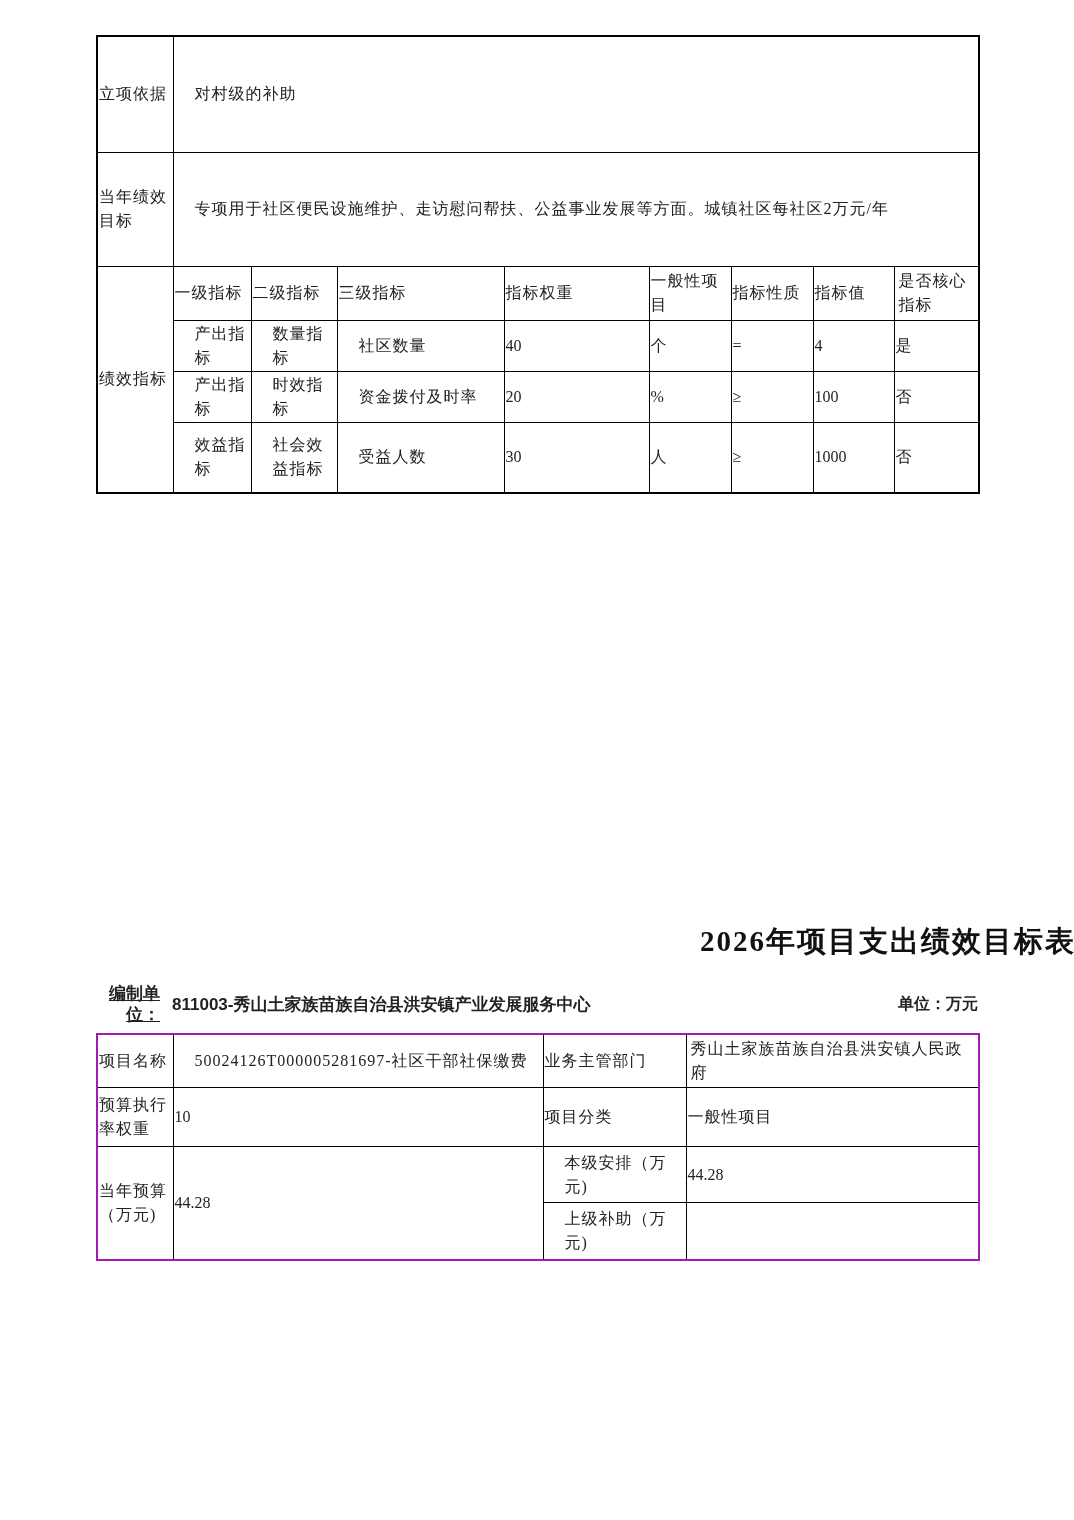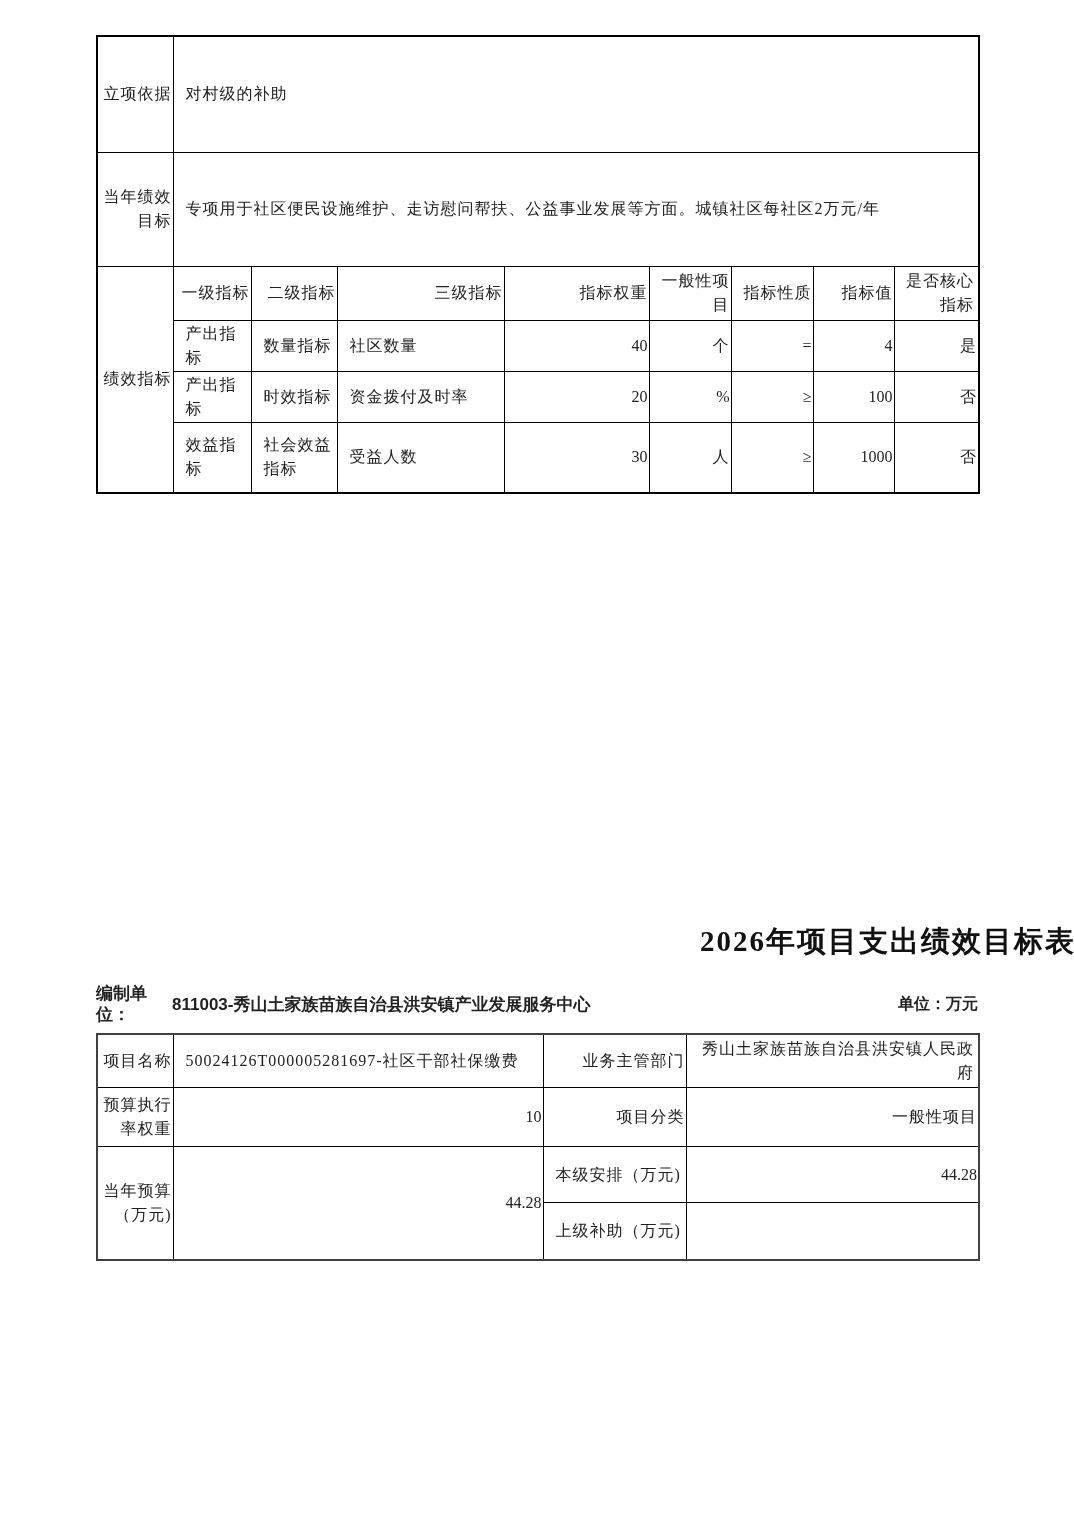--- a/index.html
+++ b/index.html
@@ -4,42 +4,42 @@
 <style>
   html, body { margin:0; padding:0; }
   body {
     width:1074px; height:1520px; background:#ffffff; position:relative;
     font-family:"Liberation Serif","DejaVu Serif",serif; color:#222222;
   }
   .doc { position:absolute; inset:0; }
 
   table { border-collapse:collapse; table-layout:fixed; position:absolute; left:96px; background:#ffffff; }
   .t1 { top:35px;  width:882px; border:2px solid #000; }
-  .t2 { top:1033px; width:882px; border:2px solid #404040; }
+  .t2 { top:1033px; width:882px; border:2px solid #a21caf; }
   td {
     border:1px solid #000; font-size:16px; letter-spacing:1px;
     line-height:1.5; overflow:hidden; vertical-align:middle;
   }
-  .c { text-align:right; }
-  .l { text-align:left; padding-left:12px; }
+  .c { text-align:left; }
+  .l { text-align:left; padding-left:21px; }
   .n { letter-spacing:0; }           
   .pad4 { padding:2px 4px; }
 
   .title {
     position:absolute; top:922px; left:2px; width:100%; text-align:right;
     font-size:29px; font-weight:bold; letter-spacing:2px; color:#111;
     font-family:"Liberation Serif","DejaVu Serif",serif;
   }
 
   .prepared {
     position:absolute; left:96px; top:980px; width:882px; height:48px;
     display:flex; align-items:center;
     font-family:"Liberation Sans","DejaVu Sans",sans-serif; font-weight:bold;
   }
-  .prep-label { width:64px; text-align:left; font-size:17px; line-height:1.25; }
+  .prep-label { width:64px; text-align:right; font-size:17px; line-height:1.25;text-decoration:underline; }
   .prep-value { flex:1; padding-left:12px; font-size:17px; }
   .unit-note  { font-size:16px; text-align:left; }
 </style>
 </head>
 <body>
 
 <div class="doc">
 
   <table class="t1">
     <colgroup>

